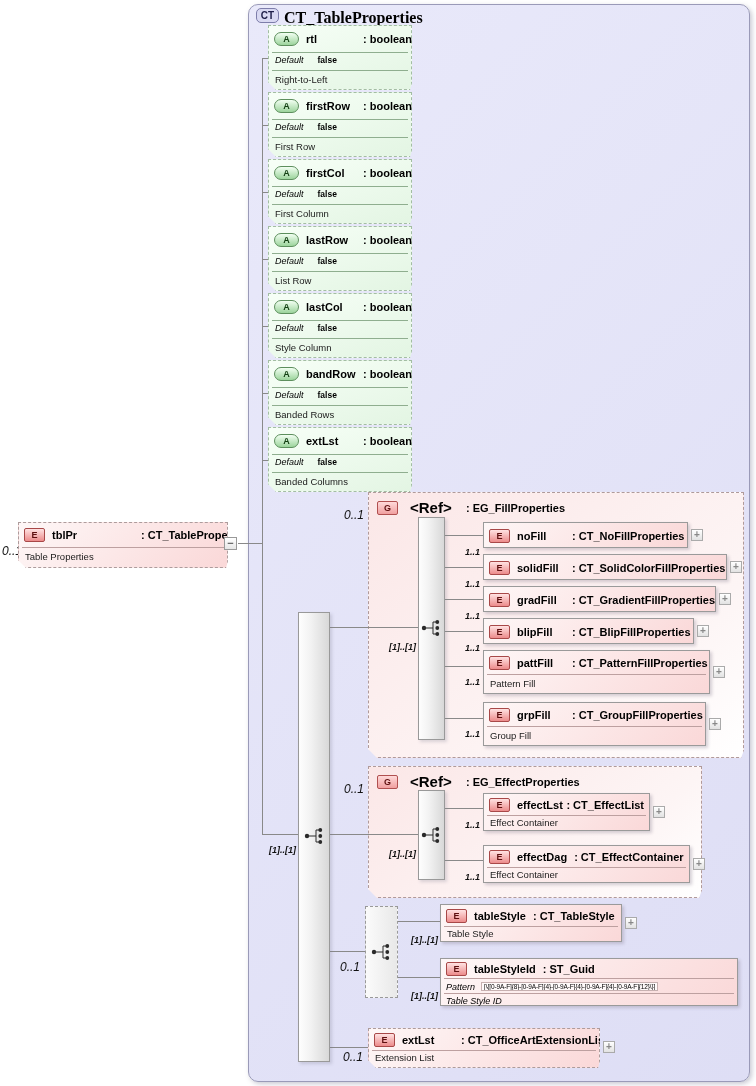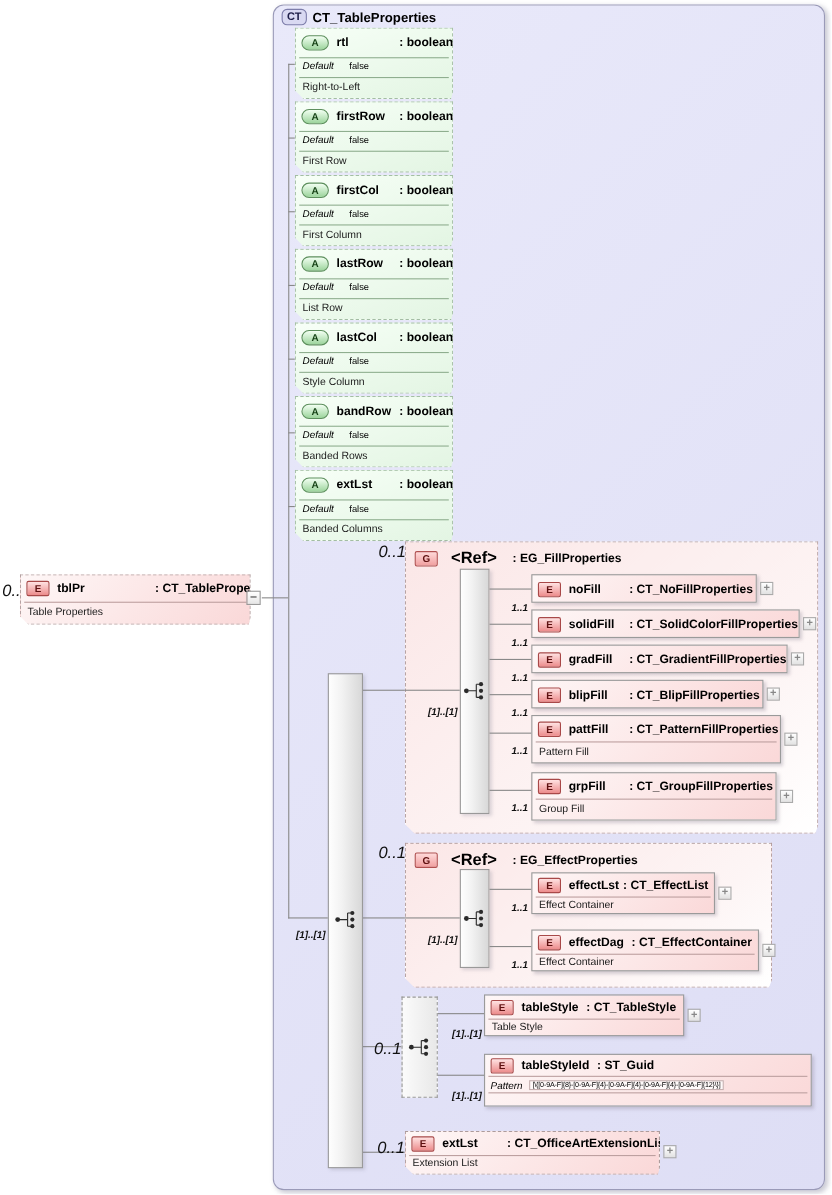--- a/index.html
+++ b/index.html
@@ -3,21 +3,21 @@
 <meta charset="utf-8">
 <style>
   html,body{margin:0;padding:0;background:#fff;}
   #stage{position:relative;width:756px;height:1086px;background:#fff;
          font-family:"Liberation Sans",sans-serif;color:#000;overflow:hidden;}
   .line{position:absolute;background:#898989;}
   
   .ct-box{position:absolute;left:248px;top:4px;width:500px;height:1076px;
           background:linear-gradient(135deg,#e9e9fa 0%,#dedef5 100%);
           border:1px solid #9a9ab8;border-radius:10px;box-shadow:2px 2px 5px rgba(100,100,130,.35);}
-  .ct-title{position:absolute;left:284px;top:9px;font-size:12px;font-weight:bold;white-space:nowrap;}
+  .ct-title{position:absolute;left:284px;top:9px;font-size:16px;font-weight:bold;white-space:nowrap;font-family:Liberation Serif, serif;}
   
   .badge{position:absolute;display:flex;align-items:center;justify-content:center;
          font-weight:bold;font-size:9px;box-sizing:border-box;}
   .badge-ct{left:256px;top:8px;width:23px;height:15px;border-radius:5px;background:#d9d9f2;
             border:1px solid #7d7daa;color:#20204a;font-size:10px;}
   .bdg{display:inline-flex;align-items:center;justify-content:center;flex:none;
        font-weight:bold;font-size:9px;box-sizing:border-box;}
   .bdg-a{width:25px;height:14px;border-radius:7px;background:linear-gradient(#f2fff2,#9cd49c);
          border:1px solid #5d8f5d;color:#123f12;}
   .bdg-e{width:21px;height:14px;border-radius:2px;background:linear-gradient(#ffe2e2,#ec8b8b);
@@ -28,42 +28,42 @@
   .attr{position:absolute;left:268px;width:144px;height:65px;box-sizing:border-box;
         border:1px dashed #a3bda3;background:linear-gradient(160deg,#f7fff7 0%,#e3f5e3 100%);
         clip-path:polygon(0 0,100% 0,100% calc(100% - 7px),calc(100% - 2px) 100%,8px 100%,0 calc(100% - 8px));}
   .row1{display:flex;align-items:center;gap:7px;height:26px;padding:0 5px;}
   .nm{font-size:11px;font-weight:bold;min-width:50px;white-space:nowrap;}
   .tp{font-size:11px;font-weight:bold;white-space:nowrap;}
   .sep-g{border-top:1px solid #8fae8f;margin:0 3px;}
   .sep-r{border-top:1px solid #bda0a0;margin:0 3px;}
   .defrow{display:flex;align-items:baseline;gap:14px;height:15px;padding:2px 6px 0 6px;}
   .deflab{font-style:italic;font-size:9px;}
-  .defval{font-weight:normal;font-size:8.5px;}
+  .defval{font-weight:bold;font-size:8.5px;}
   .doc{font-size:9.5px;color:#1a1a1a;padding:3px 6px 0 6px;white-space:nowrap;}
   
   .ebox{position:absolute;box-sizing:border-box;border:1px solid #9a9a9a;
         background:linear-gradient(135deg,#fef7f7 0%,#fad8d8 100%);
         box-shadow:2px 2px 3px rgba(120,110,130,.3);}
   .ebox.opt{border:1px dashed #ad9c9c;box-shadow:none;
         clip-path:polygon(0 0,100% 0,100% calc(100% - 7px),calc(100% - 2px) 100%,8px 100%,0 calc(100% - 8px));}
   
   .grp{position:absolute;box-sizing:border-box;border:1px dashed #b09a9a;
        background:linear-gradient(140deg,#fbe7e7 0%,#fdf5f5 70%,#ffffff 100%);
        clip-path:polygon(0 0,100% 0,100% calc(100% - 8px),calc(100% - 3px) 100%,9px 100%,0 calc(100% - 9px));}
   .grp-head{display:flex;align-items:center;gap:12px;padding:6px 0 0 8px;}
   .grp-nm{font-size:15px;font-weight:bold;min-width:44px;}
   
   .vbar{position:absolute;box-sizing:border-box;border:1px solid #999;
         background:linear-gradient(90deg,#fefefe 0%,#f2f2f2 40%,#d8d8d8 100%);
         box-shadow:2px 2px 3px rgba(120,120,140,.25);}
   .vbar.opt{border-style:dashed;background:linear-gradient(90deg,#fbfbfb,#e8e8e8);box-shadow:none;}
   
   .occ{position:absolute;font-size:9px;font-weight:bold;font-style:italic;white-space:nowrap;color:#111;margin-top:24px;}
-  .card{position:absolute;font-size:15px;font-style:italic;white-space:nowrap;color:#111;}
+  .card{position:absolute;font-size:12px;font-style:italic;white-space:nowrap;color:#111;margin-top:15px;}
   
   .plus{position:absolute;width:12px;height:12px;box-sizing:border-box;border:1px solid #aaa;
         background:linear-gradient(#ffffff,#e2e2e2);color:#888;font-size:10px;line-height:10px;
         font-weight:bold;text-align:center;}
   .minus{position:absolute;width:13px;height:13px;box-sizing:border-box;border:1px solid #999;
         background:linear-gradient(#ffffff,#e6e6e6);color:#666;font-size:11px;line-height:10px;
         font-weight:bold;text-align:center;}
   .icon-seq{position:absolute;}
   
   .prow{display:flex;align-items:center;gap:6px;height:13px;padding:1px 5px 0 5px;}
@@ -395,20 +395,21 @@
         <span class="bdg bdg-e">E</span>
       <span class="nm" style="min-width:0">tableStyleId</span>
       <span class="tp">: ST_Guid</span>
       </div>
     <div class="sep-r"></div>
     <div class="prow">
         <span class="plab">Pattern</span>
       <span class="pval">[\{[0-9A-F]{8}-[0-9A-F]{4}-[0-9A-F]{4}-[0-9A-F]{4}-[0-9A-F]{12}\}]</span>
       </div>
     <div class="sep-r"></div>
+    <div class="doc-sm">Table Style ID</div>
   </div>
 
   <div class="card" style="left:343px;top:1035px">0..1</div>
   <div class="ebox opt" style="left:368px;top:1028px;width:232px;height:40px">
     <div class="row1" style="height:21px">
         <span class="bdg bdg-e">E</span>
       <span class="nm" style="min-width:52px">extLst</span>
       <span class="tp">: CT_OfficeArtExtensionList</span>
       </div>
     <div class="sep-r"></div>

